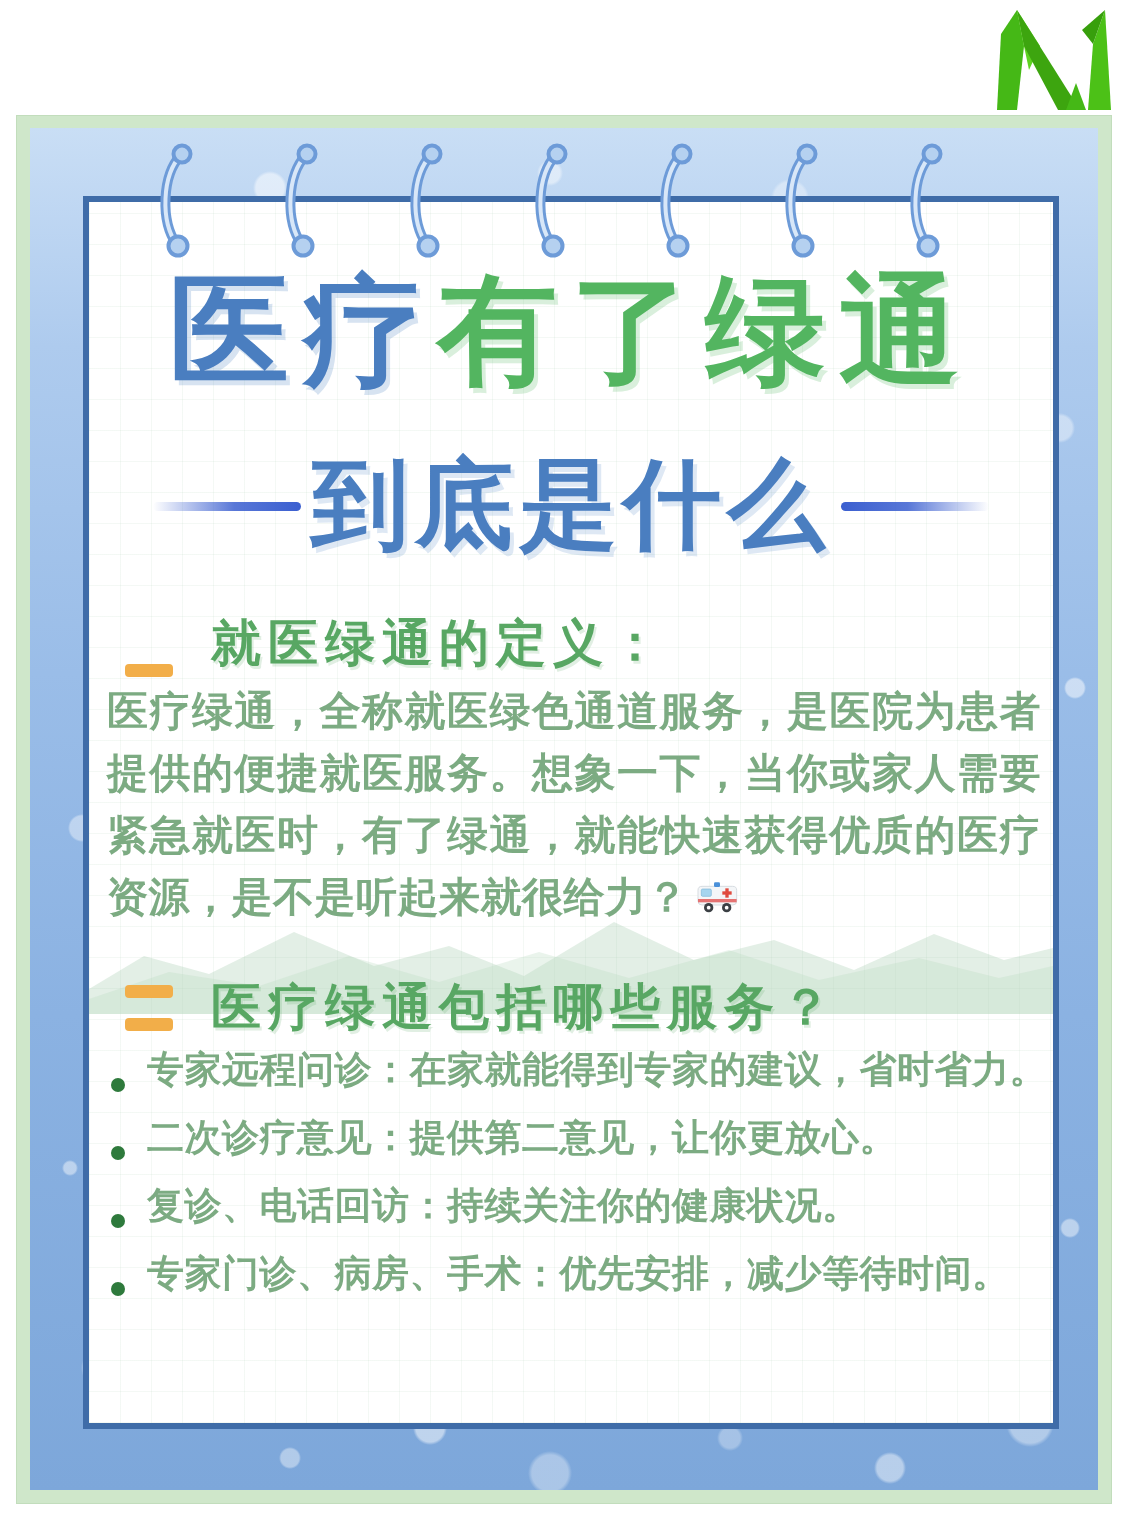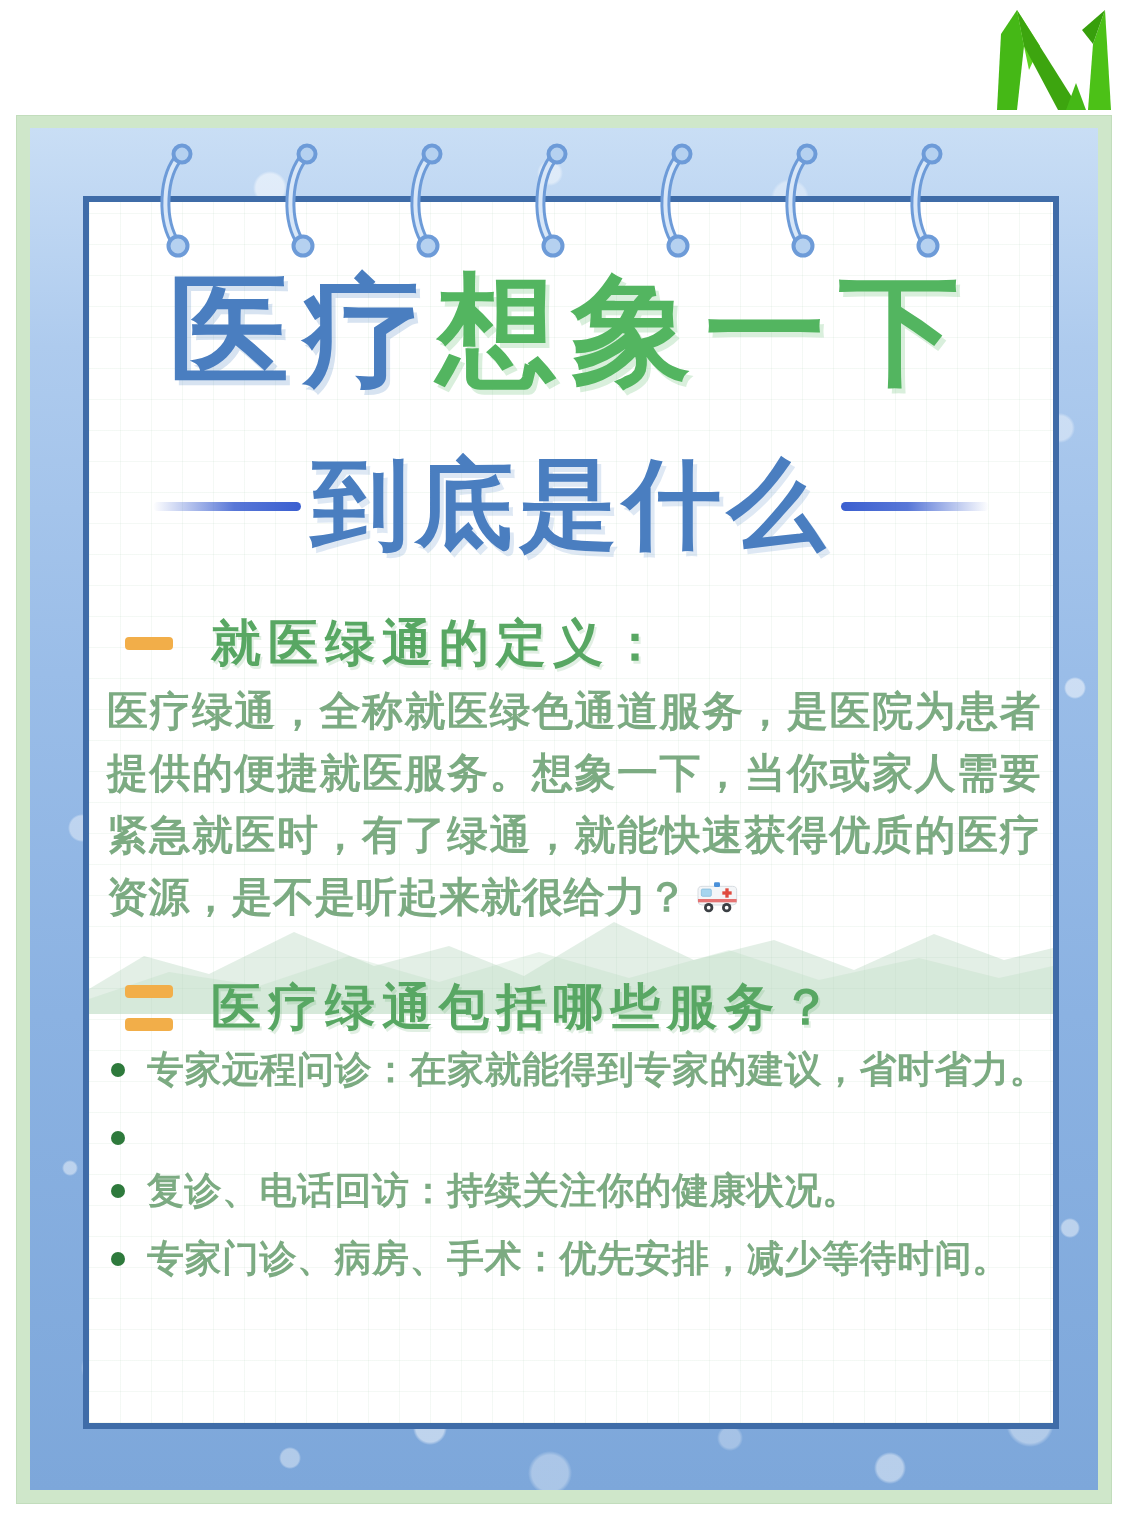--- a/index.html
+++ b/index.html
@@ -79,38 +79,38 @@
   .dash.right{background:linear-gradient(270deg,rgba(59,95,208,0) 0%,rgba(59,95,208,.85) 55%,#3b5fd0 100%);}
 
   
   .sec-header{position:absolute;display:flex;align-items:center;z-index:2;}
   .sec-header .marker{width:48px;margin-right:38px;display:flex;flex-direction:column;gap:20px;}
   .sec-header .marker .bar{height:13px;border-radius:4px;background:#f2ae49;}
   .sec-heading{
     font-size:50px;font-weight:900;letter-spacing:7px;color:#58a763;
     text-shadow:2px 3px 0 rgba(88,167,99,.18);white-space:nowrap;
   }
-  #sec1{left:36px;top:408px;}
+  #sec1{left:36px;top:408px;align-items:flex-end;}
   #sec2{left:36px;top:772px;}
 
   
   .para{
     position:absolute;left:18px;top:478px;width:934px;z-index:2;
     font-size:41px;font-weight:700;line-height:62px;color:#7cab82;
     letter-spacing:0.5px;text-align:justify;
   }
   .amb{display:inline-block;width:48px;height:40px;vertical-align:-6px;margin-left:8px;}
 
   
   .mountains{position:absolute;left:0;top:692px;width:100%;height:120px;z-index:0;}
 
   
   .bullets{position:absolute;left:18px;top:846px;width:934px;z-index:2;}
   .bullet{
-    display:flex;align-items:flex-start;margin-bottom:24px;
+    display:flex;align-items:flex-end;margin-bottom:24px;
     font-size:37px;font-weight:700;color:#7cab82;line-height:44px;letter-spacing:0.5px;
     white-space:nowrap;
   }
   .bullet .dot{
     width:14px;height:14px;border-radius:50%;background:#2e7a3c;
     margin:15px 22px 0 4px;flex:0 0 auto;
   }
 </style>
 </head>
 <body>
@@ -126,21 +126,21 @@
   </svg>
 </div>
 
 <div class="frame">
   <div class="blue-bg"></div>
 </div>
 
 <div class="card">
 
   <div class="title">
-    <span class="t-blue">医疗</span><span class="t-green">想象一下</span>
+    <span class="t-blue">医疗</span><span class="t-green">有了绿通</span>
   </div>
 
   <div class="subtitle-row">
     <div class="dash left"></div>
     <div class="subtitle">到底是什么</div>
     <div class="dash right"></div>
   </div>
 
   <div class="sec-header" id="sec1">
     <div class="marker">
@@ -179,20 +179,21 @@
     <div class="sec-heading">医疗绿通包括哪些服务？</div>
   </div>
 
   <div class="bullets">
     <div class="bullet">
       <span class="dot"></span>
       <span>专家远程问诊：在家就能得到专家的建议，省时省力。</span>
     </div>
     <div class="bullet">
       <span class="dot"></span>
+      <span>二次诊疗意见：提供第二意见，让你更放心。</span>
     </div>
     <div class="bullet">
       <span class="dot"></span>
       <span>复诊、电话回访：持续关注你的健康状况。</span>
     </div>
     <div class="bullet">
       <span class="dot"></span>
       <span>专家门诊、病房、手术：优先安排，减少等待时间。</span>
     </div>
   </div>

